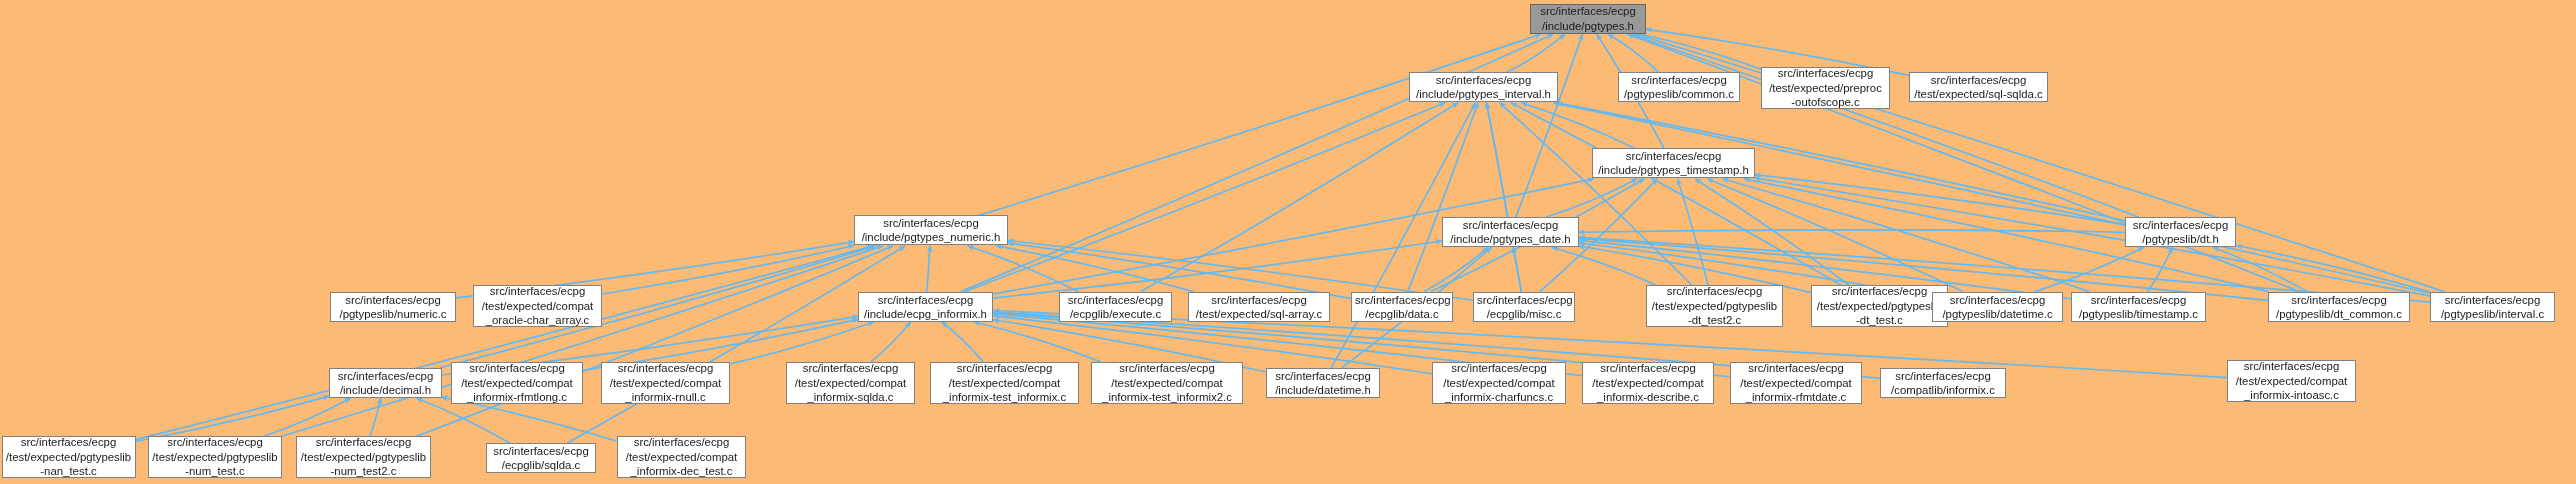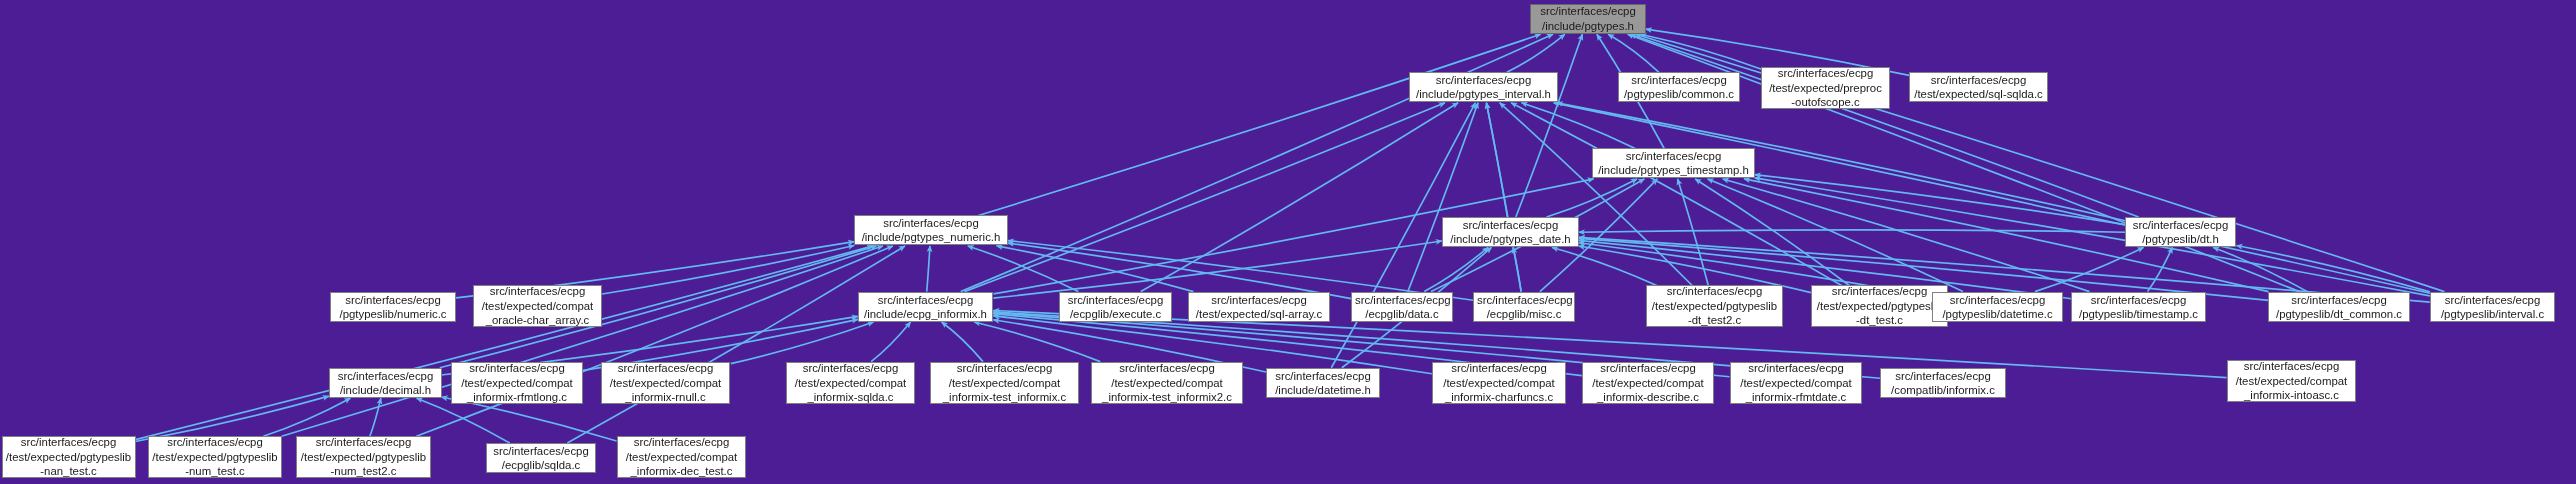--- a/index.html
+++ b/index.html
@@ -1,21 +1,21 @@
 <!DOCTYPE html>
 <html style="font-size:12px"><head>
 <meta charset="utf-8">
 <title>pgtypes.h include dependency graph</title>
 <style>
   html,body{margin:0;padding:0;background:#000;}
   #graph{
     position:relative;
     width:2576px;
     height:485px;
-    background:#4c1d95;
+    background:#fdba74;
     font-family:"Liberation Sans","DejaVu Sans",sans-serif;
     overflow:hidden;
   }
   #edges{position:absolute;left:0;top:0;width:2576px;height:485px;}
   .node{
     position:absolute;
     box-sizing:border-box;
     background:#ffffff;
     border:0.8px solid #808080;
     color:#1a1a1a;

